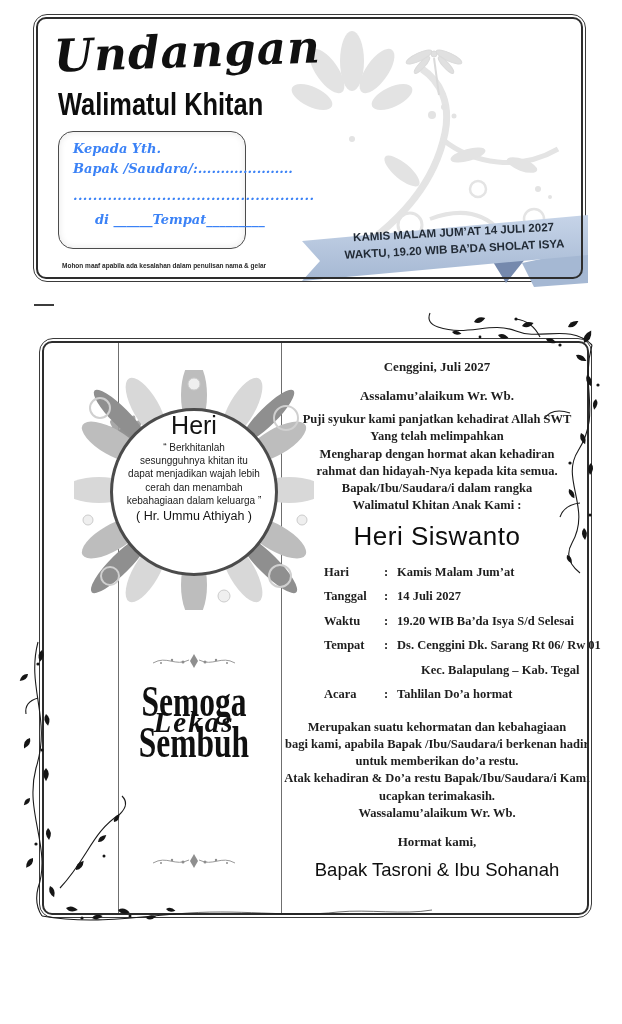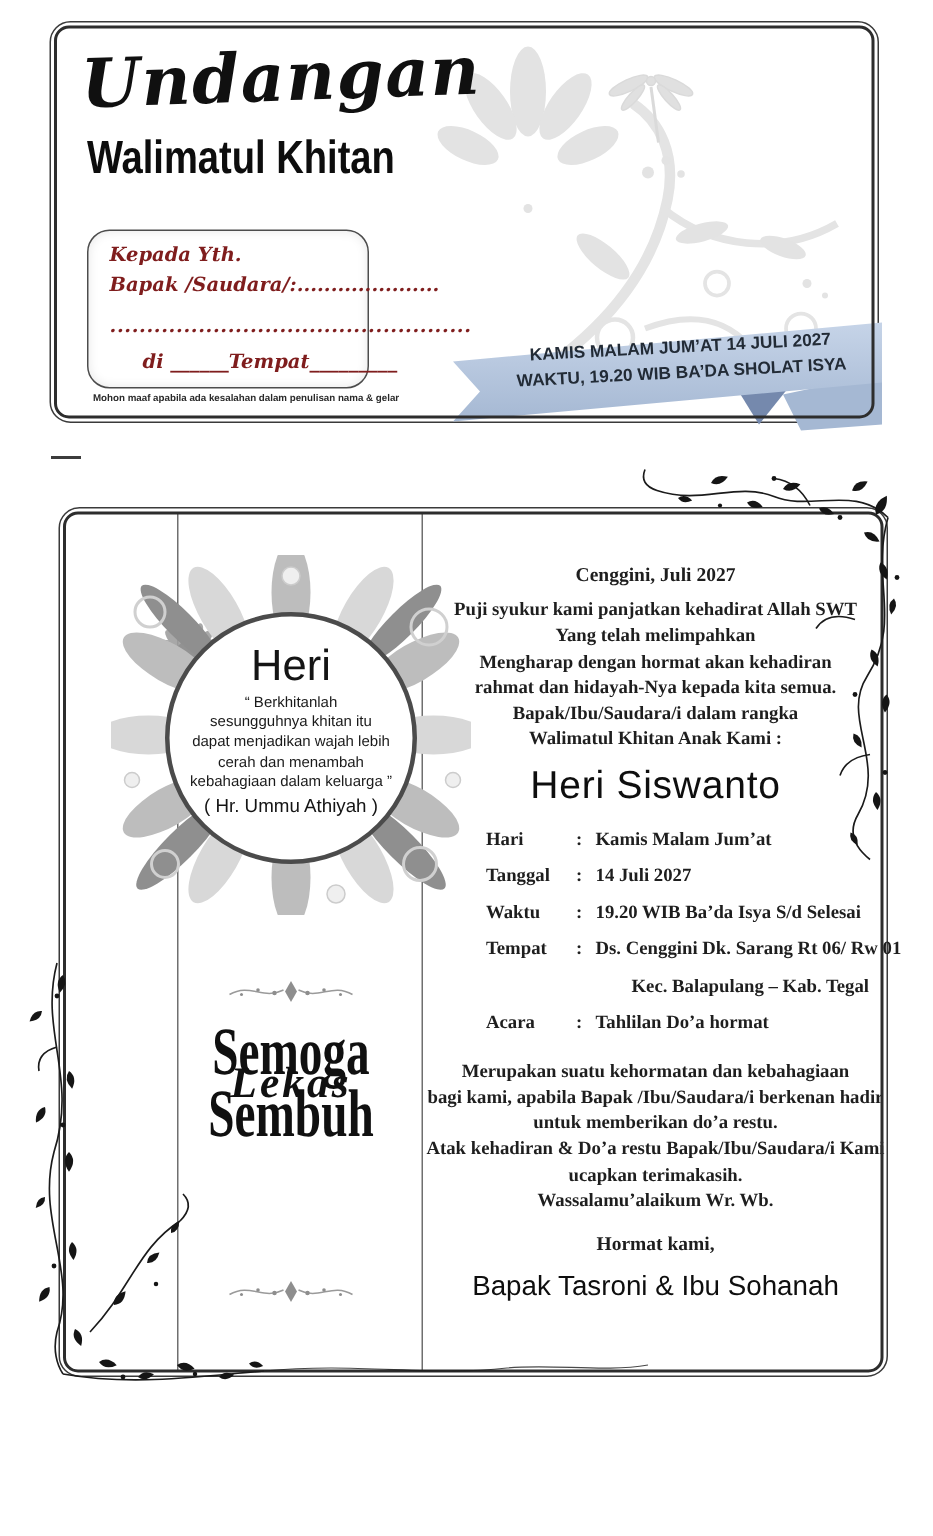--- a/index.html
+++ b/index.html
@@ -16,25 +16,25 @@
   .panel-top    { left:33px; top:14px;  width:553px; height:268px; }
   .panel-bottom { left:39px; top:338px; width:553px; height:580px; }
 
   
   .script-title { left:20px; top:10px; font-family:"DejaVu Serif", serif; font-style:italic;
                   font-weight:700; font-size:45px; letter-spacing:1px; color:#101010;
                   transform:rotate(-2deg); z-index:2; }
   .front-title  { left:24px; top:72px; font-family:"Liberation Sans", sans-serif; font-weight:600;
                   font-size:31px; color:#0d0d0d; transform:scaleX(.82); transform-origin:left center;
                   white-space:nowrap; z-index:2; }
-  .addr-card { left:24px; top:138px; width:188px; height:106px; border:1.2px solid #4c4c4c;
+  .addr-card { left:24px; top:116px; width:188px; height:118px; border:1.2px solid #4c4c4c;
                border-radius:15px; background:#fff; box-shadow:inset 0 0 7px rgba(0,0,0,.10);
                padding:9px 12px 0 14px; z-index:2;
                font-family:"DejaVu Serif", serif; font-style:italic; font-weight:600;
-               font-size:13px; color:#7f1d1d; }
+               font-size:13px; color:#3b82f6; }
   .addr-card .l2 { margin-top:5px; white-space:nowrap; }
   .addr-card .l3 { margin-top:12px; letter-spacing:.4px; white-space:nowrap; }
   .addr-card .l4 { margin-top:9px; padding-left:22px; white-space:nowrap; }
   .fine-print { left:28px; top:247px; font-family:"Liberation Sans", sans-serif;
                 font-size:6.5px; font-weight:700; color:#2a2a2a; z-index:2; }
 
   .ribbon-svg { left:260px; top:190px; width:294px; height:88px; z-index:3; }
   .ribbon-main { fill:url(#ribGrad); }
   .ribbon-fold { fill:var(--ribbon-fold, #7589ad); }
   .ribbon-tail { fill:var(--ribbon-blue-dark, #a5b8d3); }
@@ -46,39 +46,39 @@
   .page-dash { left:34px; top:304px; width:20px; height:2.4px; background:#3c3c3c; }
 
   
   .fold-line { position:absolute; top:3px; bottom:3px; width:1px; background:#6f6f6f; z-index:0; }
   .fold-1 { left:78px; } .fold-2 { left:241px; }
 
   .wreath-svg { left:34px; top:31px; width:240px; height:240px; z-index:1; }
   .badge { left:70px; top:69px; width:168px; height:168px; border-radius:50%;
            background:#fff; border:3.5px solid #4b4b4b; z-index:2; text-align:center;
            font-family:"Liberation Sans", sans-serif; color:#141414; }
-  .badge-name { margin-top:17px; font-size:29px; font-weight:500; }
+  .badge-name { margin-top:0; font-size:25px; font-weight:500; }
   .badge-quote { margin-top:1px; font-size:10px; line-height:13.2px; font-weight:500; color:#1a1a1a; }
   .badge-src { margin-top:2px; font-size:12.5px; font-weight:500; }
 
   .ornament { z-index:1; }
   .orn-top { left:109px; top:312px; width:90px; height:20px; }
   .orn-bottom { left:109px; top:512px; width:90px; height:20px; }
 
   .wish { left:40px; top:340px; width:228px; text-align:center; z-index:1; color:#101010; }
   .wish-big { font-family:"Liberation Serif", serif; font-weight:700; font-size:45px;
               line-height:44px; transform:scaleX(.70); transform-origin:center; white-space:nowrap; }
   .wish-script { font-family:Liberation Serif, serif; font-style:italic; font-weight:700;
                  font-size:29px; line-height:29px; letter-spacing:2px; margin-top:-15px;
                  position:relative; z-index:2; }
   .wish .w3 { margin-top:-17px; }
 
   .letter { left:244px; top:0; width:306px; text-align:center; z-index:2;
             font-size:12.5px; font-weight:600; color:#1e1e1e; }
-  .dateline { margin-top:36px; font-size:13px; }
+  .dateline { margin-top:20px; font-size:13px; }
   .salutation { margin-top:13px; font-size:13px; }
   .opening { margin-top:7px; line-height:17.3px; }
   .child-name { margin-top:6px; font-family:"Liberation Sans", sans-serif; font-weight:500;
                 font-size:26px; color:#0e0e0e; letter-spacing:.5px; }
   .details { margin-top:8px; }
   .detail-row { display:flex; text-align:left; margin-left:40px; line-height:24.5px; white-space:nowrap; }
   .detail-label { width:60px; flex:0 0 60px; }
   .detail-colon { width:13px; flex:0 0 13px; }
   .detail-indent .detail-value { padding-left:24px; }
   .closing { margin-top:12px; line-height:17.2px; }
@@ -260,20 +260,21 @@
           <circle cx="56" cy="11" r="1.5"></circle>
         <circle cx="23" cy="9" r="1.2"></circle>
           <circle cx="67" cy="9" r="1.2"></circle>
         <circle cx="12" cy="12" r="1"></circle>
           <circle cx="78" cy="12" r="1"></circle>
       </g>
     </svg>
 
     <div class="abs letter">
       <div class="dateline">Cenggini, Juli 2027</div>
+      <div class="salutation">Assalamu’alaikum Wr. Wb.</div>
       <div class="opening">
         <div>Puji syukur kami panjatkan kehadirat Allah SWT</div>
         <div>Yang telah melimpahkan</div>
         <div>Mengharap dengan hormat akan kehadiran</div>
         <div>rahmat dan hidayah-Nya kepada kita semua.</div>
         <div>Bapak/Ibu/Saudara/i dalam rangka</div>
         <div>Walimatul Khitan Anak Kami :</div>
       </div>
       <div class="child-name">Heri Siswanto</div>
 

